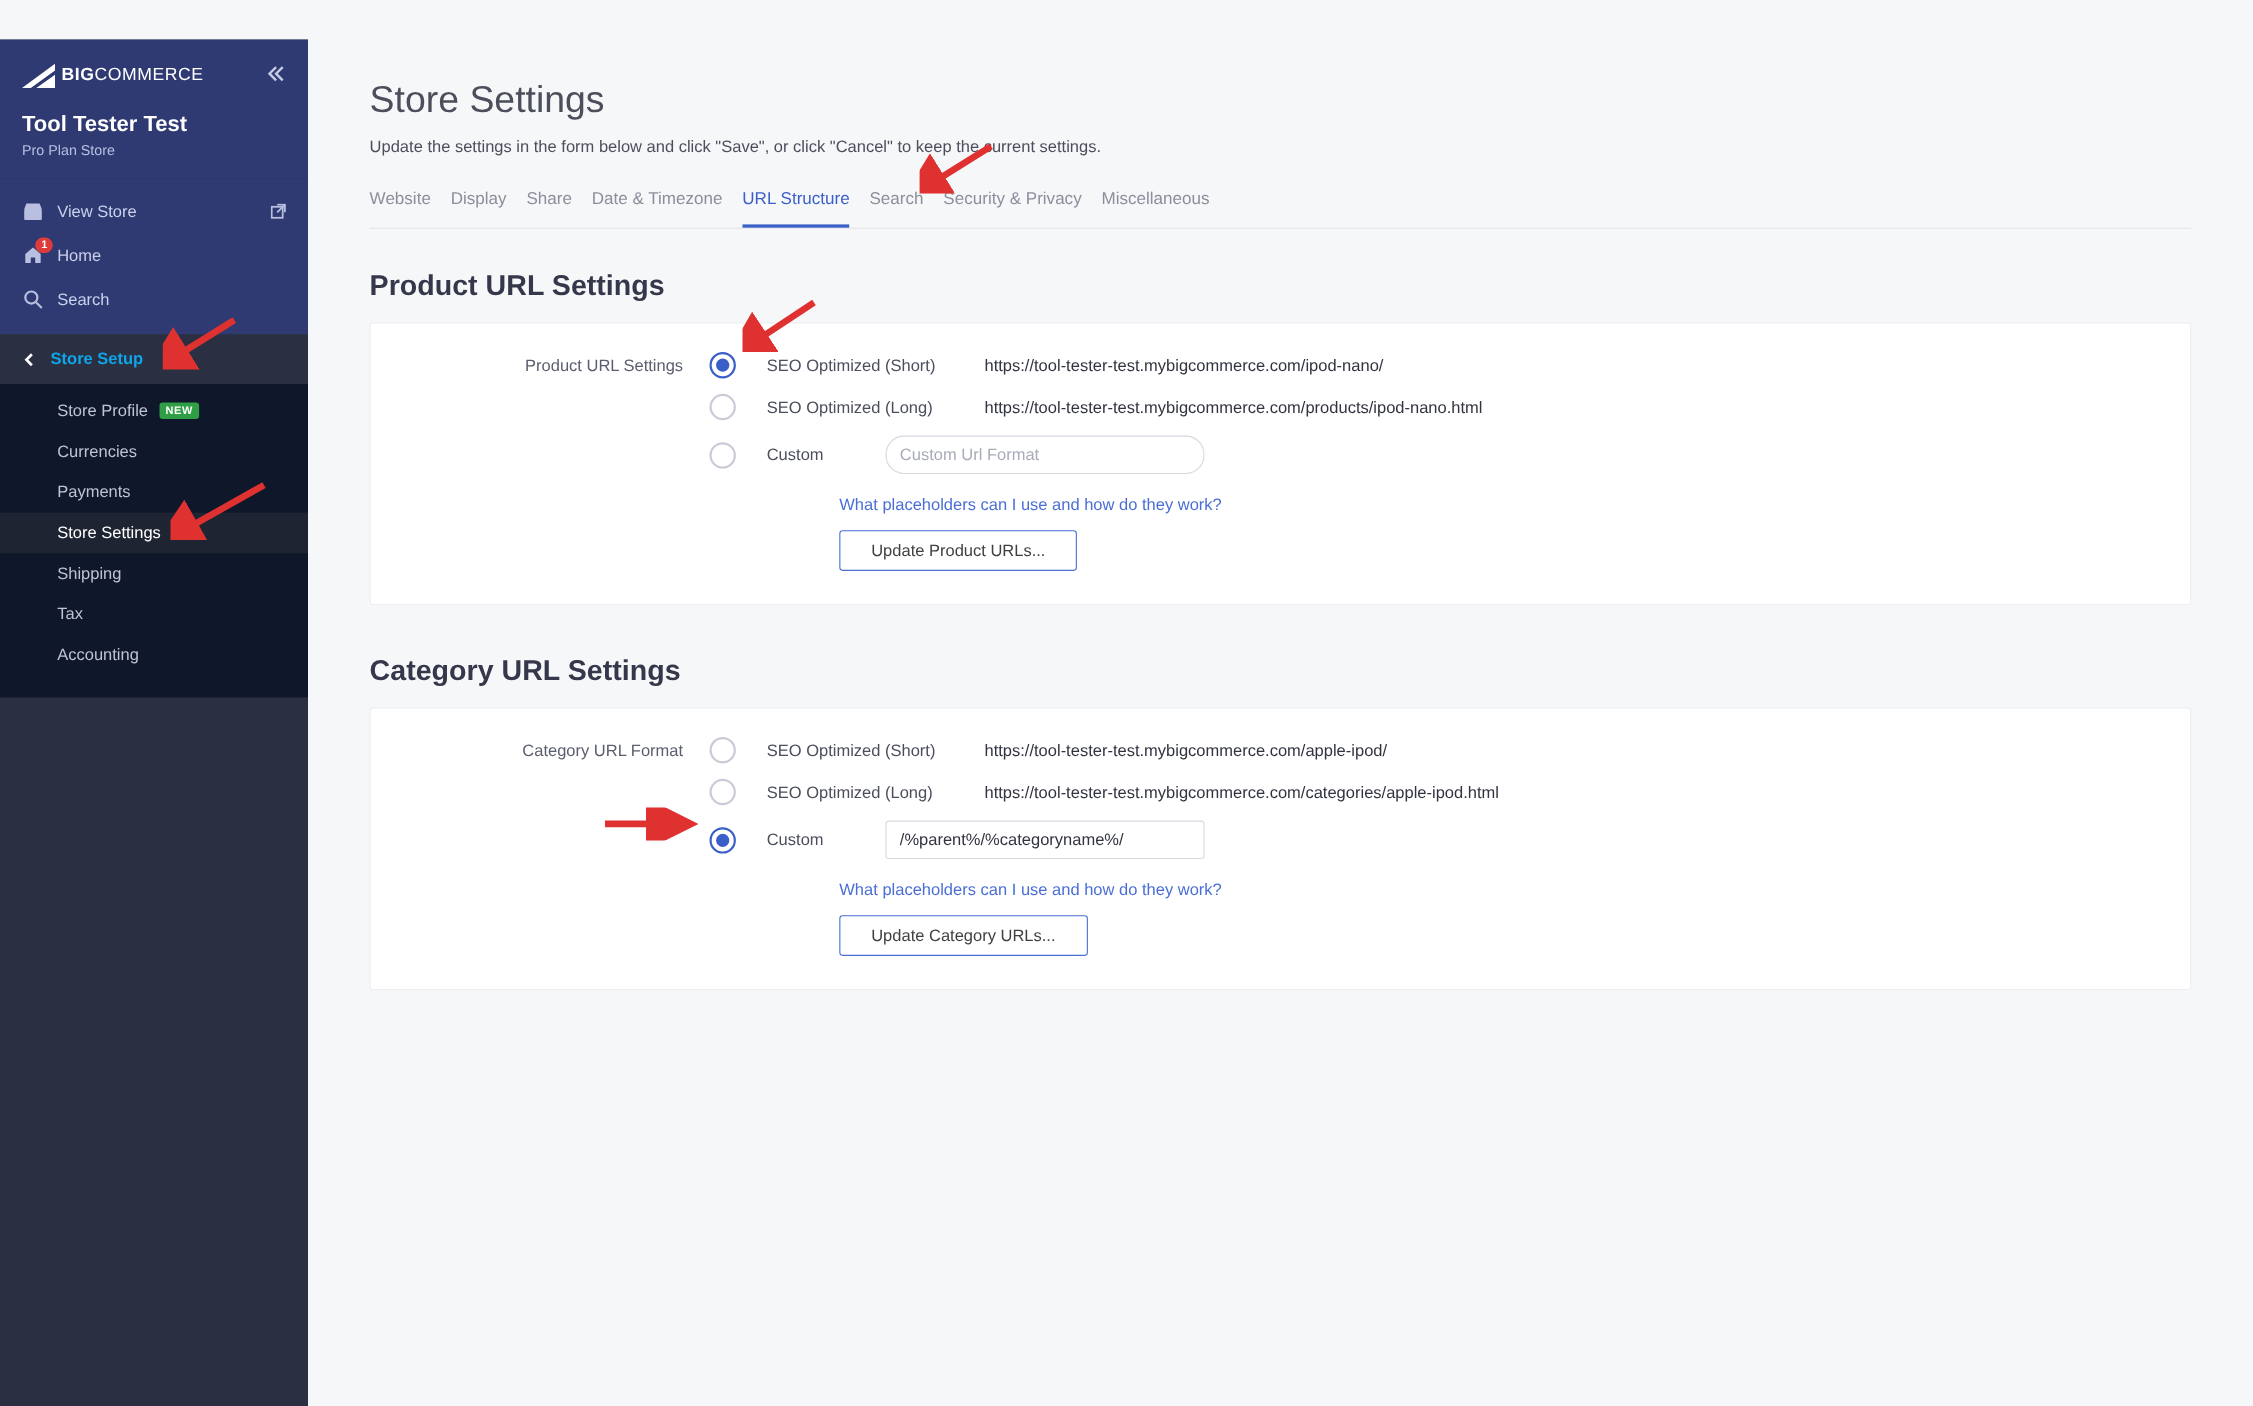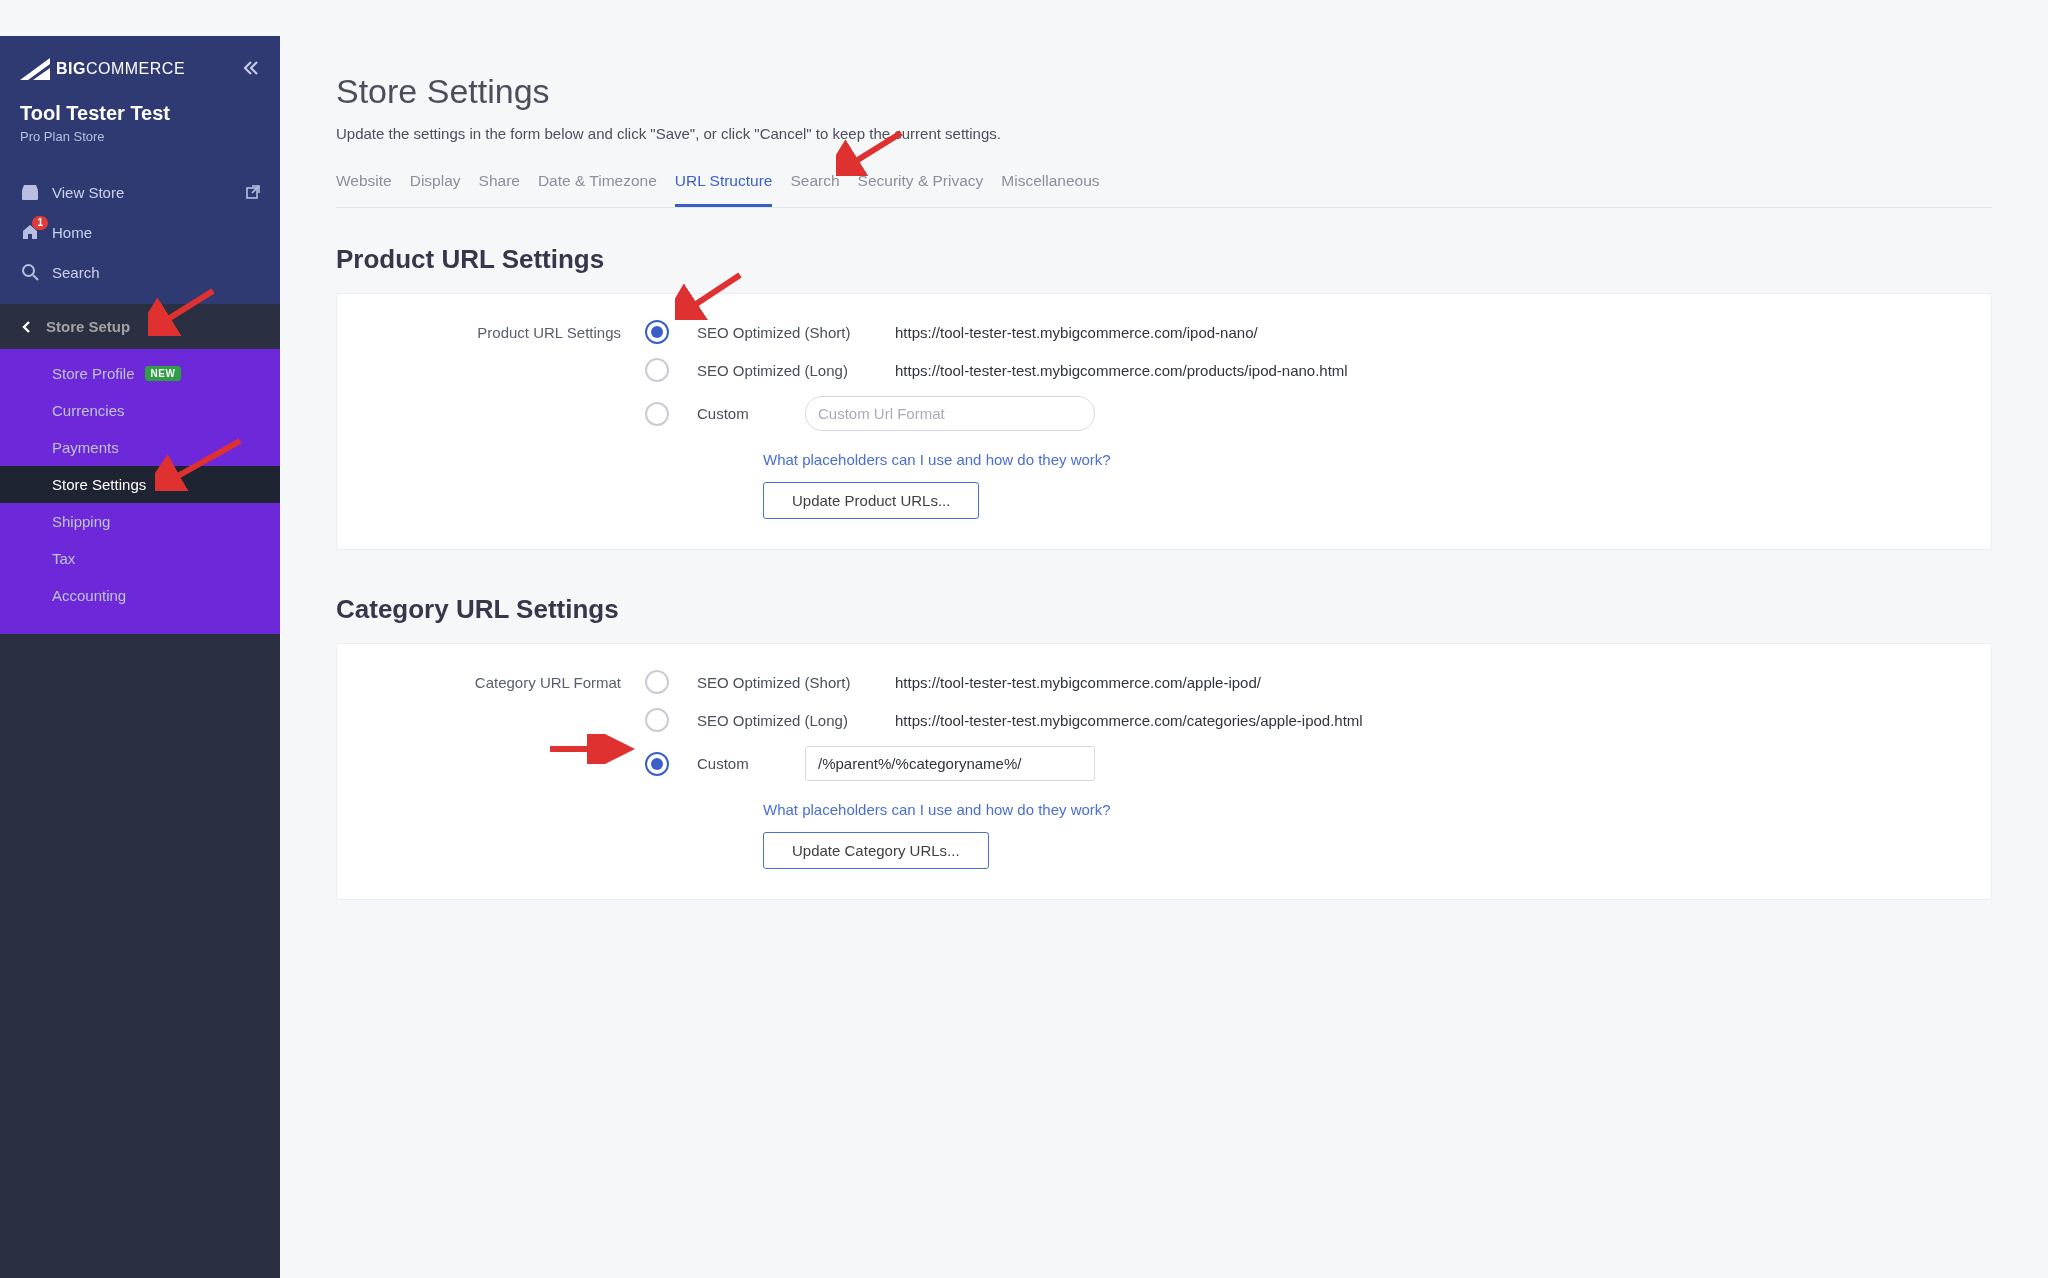--- a/index.html
+++ b/index.html
@@ -13,22 +13,22 @@
   .brand svg { margin-right:6px; }
   .collapse-btn { color:#c6cbe6; cursor:pointer; }
   .store-name { color:#fff; font-size:20px; font-weight:700; margin-top:22px; }
   .store-plan { color:#b8bfe0; font-size:13px; margin-top:4px; }
   .primary-links { background:#2f3a73; padding:10px 0 12px; }
   .p-link { display:flex; align-items:center; justify-content:space-between; padding:10px 20px; color:#cbd1ec; cursor:pointer; }
   .p-link .lbl { display:flex; align-items:center; gap:12px; }
   .p-link .lbl svg { flex:0 0 auto; }
   .badge-count { position:absolute; top:-6px; right:-8px; background:#e03b3b; color:#fff; border-radius:8px; font-size:10px; font-weight:700; padding:1px 5px; line-height:12px; }
   .icon-wrap { position:relative; width:20px; height:20px; display:flex; align-items:center; justify-content:center; }
-  .section-head { display:flex; align-items:center; gap:12px; padding:14px 20px; color:#a3a3a3; font-weight:600; background:#2a3042; cursor:pointer; }
-  .sub-links { background:#6d28d9; padding:6px 0 20px; }
+  .section-head { display:flex; align-items:center; gap:12px; padding:14px 20px; color:#0ea5e9; font-weight:600; background:#2a3042; cursor:pointer; }
+  .sub-links { background:#0f172a; padding:6px 0 20px; }
   .sub-link { display:flex; align-items:center; gap:10px; padding:10px 20px 10px 52px; color:#bfc3d4; cursor:pointer; font-size:15px; }
   .sub-link.active { background:#1f2433; color:#fff; }
   .pill-new { background:#2f9e44; color:#fff; font-size:10px; font-weight:700; padding:2px 6px; border-radius:3px; letter-spacing:0.5px; }
   
   .main { flex:1; padding:36px 56px; }
   .page-title { font-size:34px; font-weight:400; color:#4b4f5c; margin-bottom:14px; }
   .page-sub { font-size:15px; color:#4b4f5c; margin-bottom:30px; }
   .tabs { display:flex; gap:18px; border-bottom:1px solid #e3e5ea; margin-bottom:36px; }
   .tab { padding:0 0 14px; color:#8b8f9c; font-size:15.5px; cursor:pointer; border-bottom:3px solid transparent; }
   .tab.active { color:#3b5fc9; border-bottom-color:#3b5fc9; }

